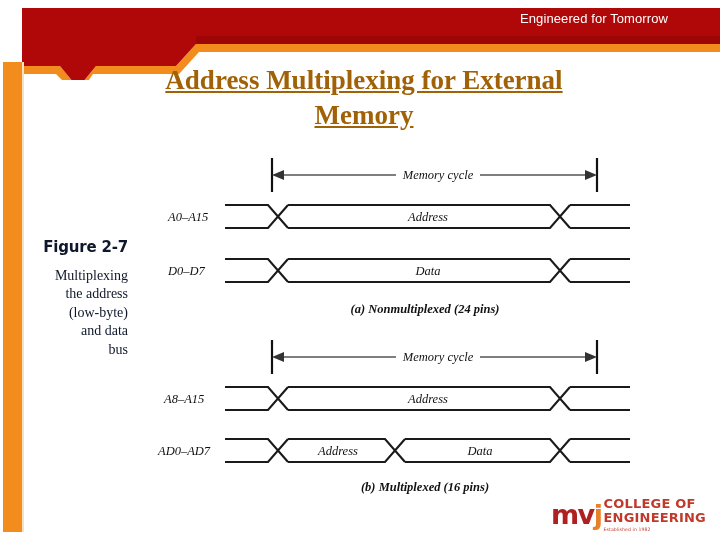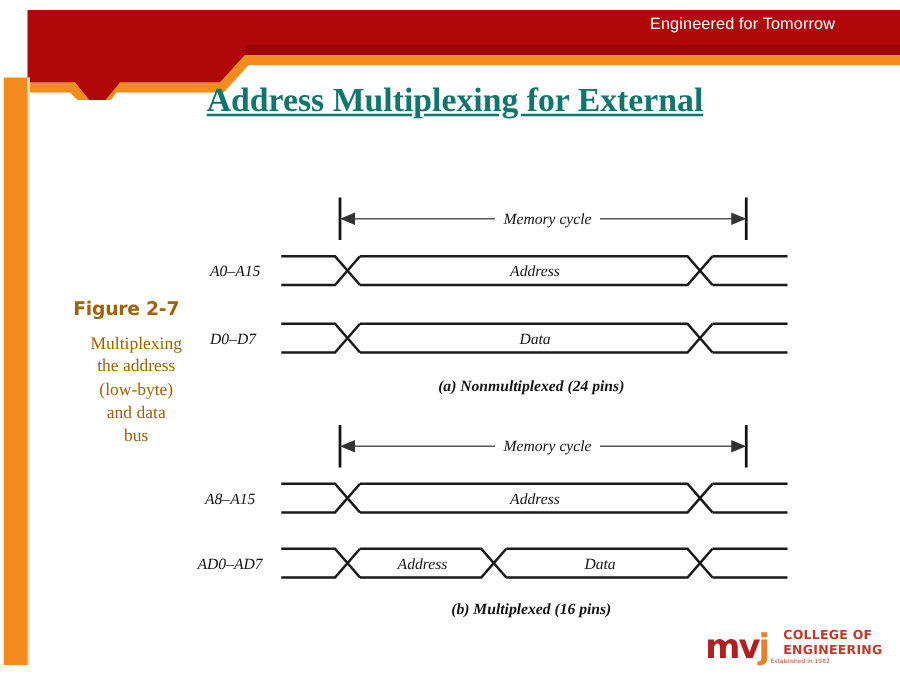--- a/index.html
+++ b/index.html
@@ -45,39 +45,39 @@
     border-right: 2px solid #f6e0c3;
   }
 
   
   .title {
     position: absolute;
     left: 96px;
     top: 63px;
     width: 536px;
     text-align: center;
-    color: #0f766e;
+    color: #a16207;
     font-family: "Liberation Serif", serif;
     font-weight: bold;
     font-size: 27px;
     line-height: 1.28;
   }
   .title span {
     text-decoration: underline;
     text-underline-offset: 2px;
   }
 
   
   .fig-block {
     position: absolute;
-    left: 40px;
+    left: 6px;
     top: 238px;
     width: 122px;
-    text-align: center;
-    color: #a16207;
+    text-align: right;
+    color: #0f172a;
   }
   .fig-title {
     font-size: 15px;
     font-weight: bold;
     font-family: "DejaVu Sans", sans-serif;
     letter-spacing: -0.2px;
   }
   .fig-desc {
     margin-top: 11px;
     font-size: 14px;
@@ -152,25 +152,24 @@
   .logo-v { color: #B02020; }
   .logo-j { color: #E8802A; }
   .logo-words {
     display: flex;
     flex-direction: column;
     justify-content: center;
     line-height: 1.12;
   }
   .logo-l1, .logo-l2 {
     font-family: "DejaVu Sans", sans-serif;
-    font-size: 10px;
+    font-size: 13px;
     font-weight: bold;
     color: #C0392B;
     letter-spacing: 0.2px;
-    margin-left: 10px;
   }
   .logo-l3 {
     font-family: "DejaVu Sans", sans-serif;
     font-size: 4.6px;
     color: #C0392B;
     letter-spacing: 0.1px;
     margin-top: 1px;
   }
 </style>
 </head>
@@ -186,20 +185,21 @@
 
     <path d="M 196,36 L 720,36 L 720,44 L 196,44 Z" fill="#9E0606"></path>
   </svg>
   <div class="banner-tagline">Engineered for Tomorrow</div>
 </div>
 
 <div class="sidebar"></div>
 
 <div class="title">
   <span>Address Multiplexing for External</span><br>
+  <span>Memory</span>
 </div>
 
 <div class="fig-block">
   <div class="fig-title">Figure 2-7</div>
   <div class="fig-desc">
     <div>Multiplexing</div>
     <div>the address</div>
     <div>(low-byte)</div>
     <div>and data</div>
     <div>bus</div>

